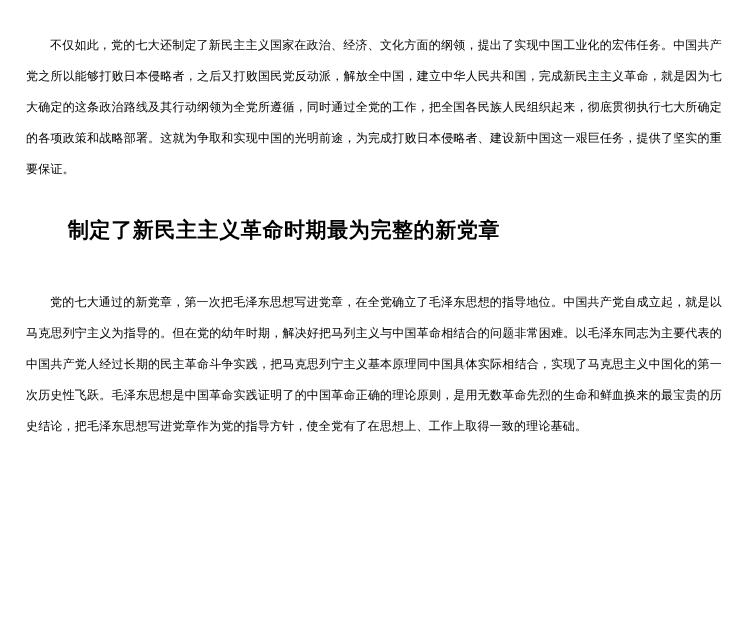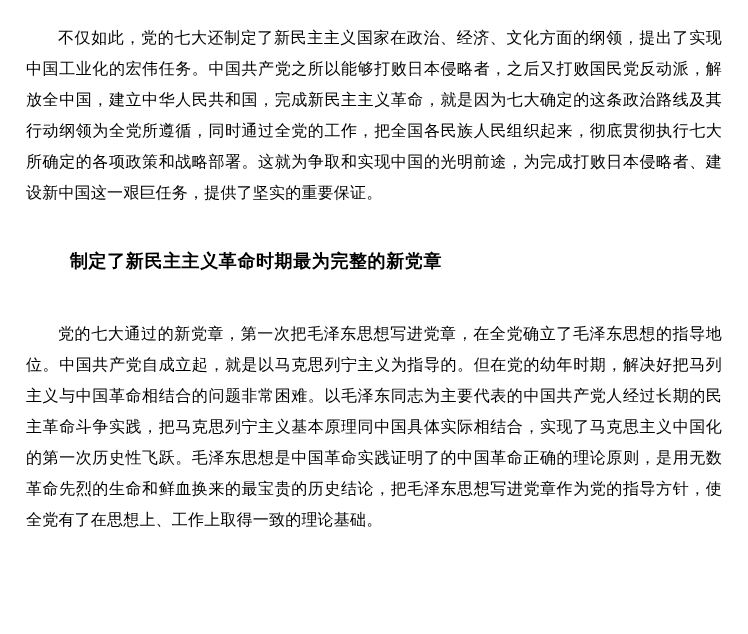--- a/index.html
+++ b/index.html
@@ -15,34 +15,34 @@
     color: #000000;
   }
   .page {
     width: 748px;
     height: 634px;
     box-sizing: border-box;
     padding: 18px 26px 0 26px;
     position: relative;
   }
   .para {
-    font-size: 16px;
+    font-size: 12px;
     line-height: 31px;
     text-align: justify;
     text-justify: inter-ideograph;
     text-indent: 2em;
-    margin: 4px 0 0 0;
+    margin: 12px 0 0 0;
     letter-spacing: 0.2px;
   }
   .heading {
-    font-size: 18px;
+    font-size: 21px;
     line-height: 31px;
     font-weight: bold;
     text-indent: 2em;
-    margin: 8px;
+    margin: 0;
     letter-spacing: 0.6px;
   }
   .gap-before-heading { height: 29px; }
   .gap-after-heading { height: 30px; }
 </style>
 </head>
 <body>
 
 <div class="page">
 

